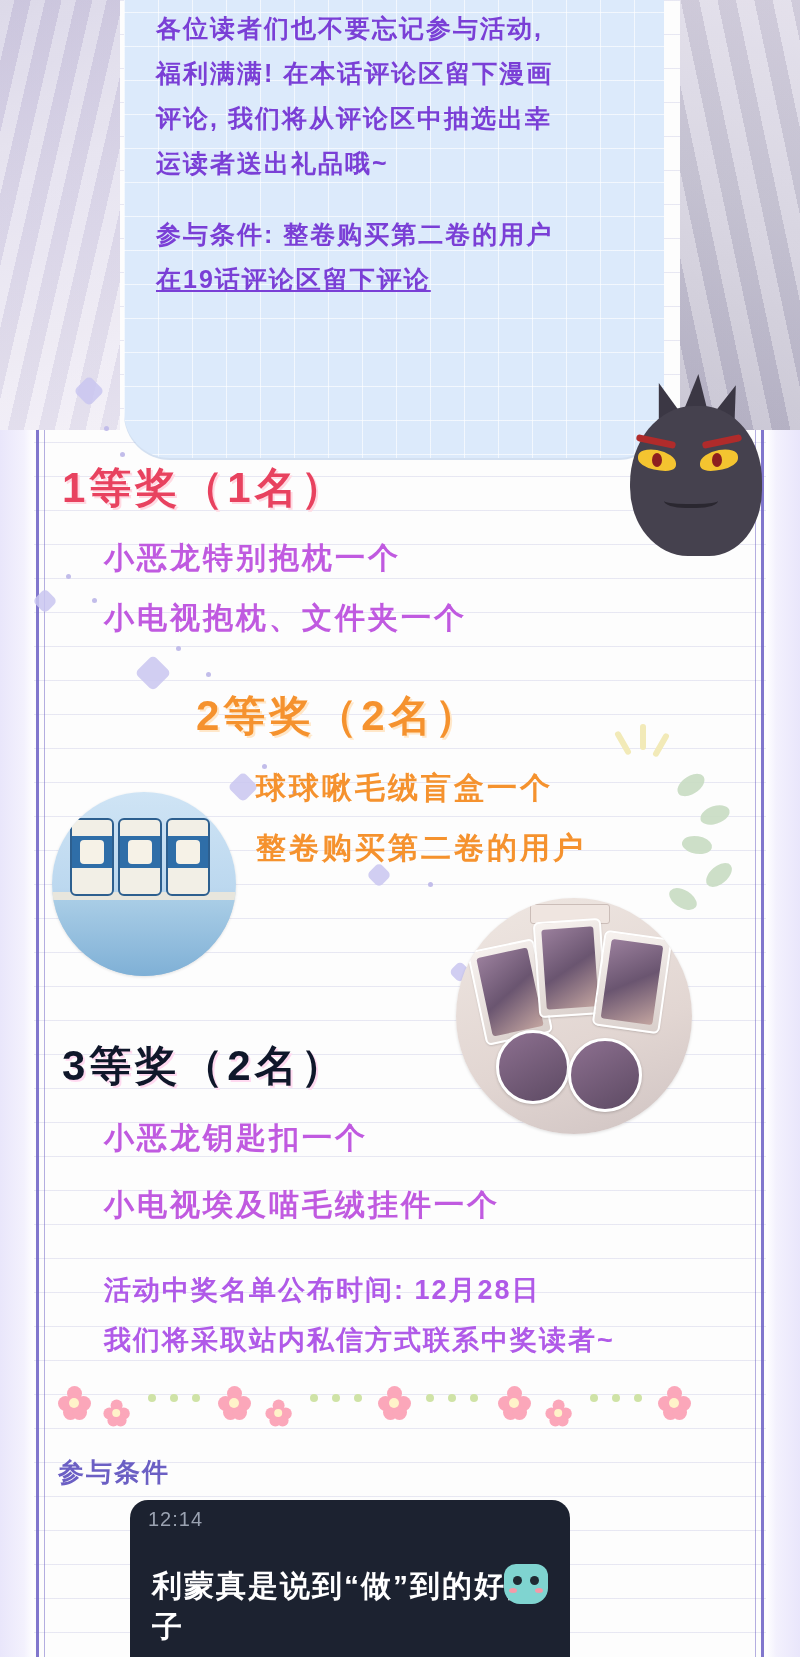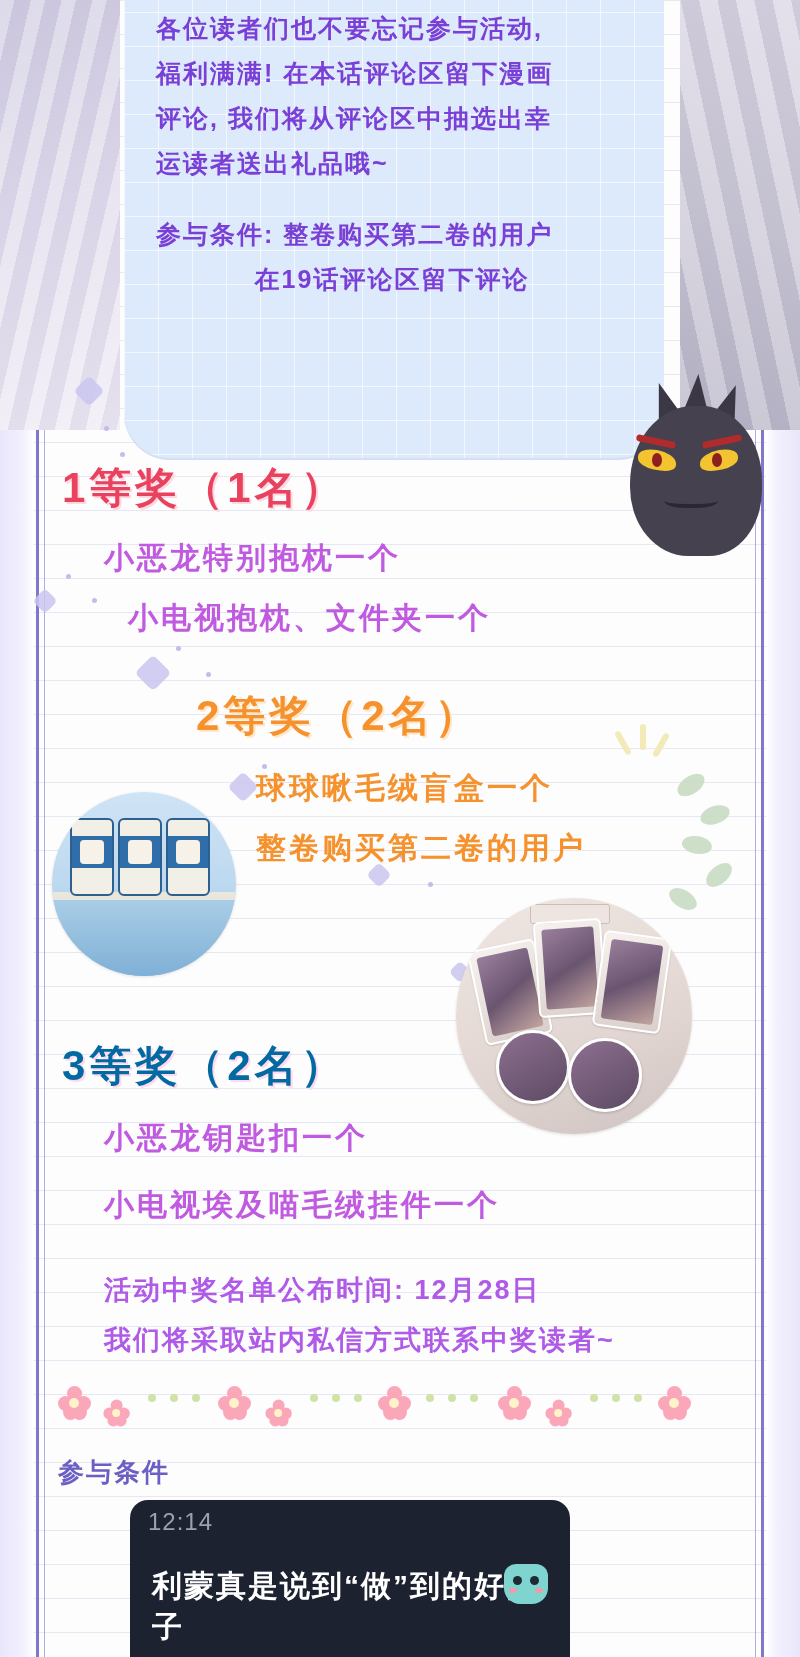--- a/index.html
+++ b/index.html
@@ -131,21 +131,21 @@
     margin-top: 26px;
   }
   .announce .cond .ln2 {
     font-size: 25px;
     line-height: 45px;
     color: #7a3fd6;
     font-weight: 700;
     letter-spacing: 2px;
     white-space: nowrap;
   }
-  .announce .cond .ln2.indent { text-align: center; padding-right: 6px; }
+  .announce .cond .ln2.indent { text-align: left; padding-right: 6px; text-decoration: underline; }
 
   
   .dragon {
     position: absolute;
     right: 36px;
     top: 378px;
     width: 140px;
     height: 180px;
   }
   .dragon .head {
@@ -228,27 +228,27 @@
   .prize-line {
     position: absolute;
     font-size: 30px;
     font-weight: 700;
     letter-spacing: 3px;
     white-space: nowrap;
   }
 
   .t1 { left: 62px; top: 460px; color: #e8425f; text-shadow: 2px 2px 0 #ffd9e2; }
   .p1a { left: 104px; top: 538px; color: #c05ae0; }
-  .p1b { left: 104px; top: 598px; color: #c05ae0; margin-left: 24px; }
+  .p1b { left: 104px; top: 598px; color: #c05ae0; }
 
   .t2 { left: 196px; top: 688px; color: #f5922e; text-shadow: 2px 2px 0 #ffe7c9; }
   .p2a { left: 256px; top: 768px; color: #f5922e; }
   .p2b { left: 256px; top: 828px; color: #f5922e; }
 
-  .t3 { left: 62px; top: 1038px; color: #0369a1; text-shadow: 2px 2px 0 #ffd9f0; }
+  .t3 { left: 62px; top: 1038px; color: #0f172a; text-shadow: 2px 2px 0 #ffd9f0; }
   .p3a { left: 104px; top: 1118px; color: #c05ae0; }
   .p3b { left: 104px; top: 1178px; color: #c05ae0; margin-top: 7px; }
 
   .notice {
     position: absolute;
     font-size: 27px;
     font-weight: 700;
     letter-spacing: 2px;
     color: #b05ae8;
     white-space: nowrap;
@@ -398,21 +398,21 @@
   .chat-panel {
     position: absolute;
     left: 130px; top: 1500px;
     width: 440px; height: 160px;
     background: #1c2230;
     border-radius: 18px 18px 0 0;
   }
   .chat-time {
     position: absolute;
     left: 18px; top: 8px;
-    font-size: 24px;
+    font-size: 20px;
     color: #9aa2b1;
     letter-spacing: 1px;
   }
   .chat-text {
     position: absolute;
     left: 22px; top: 66px;
     right: 18px;
     font-size: 30px;
     color: #ffffff;
     letter-spacing: 2px;

